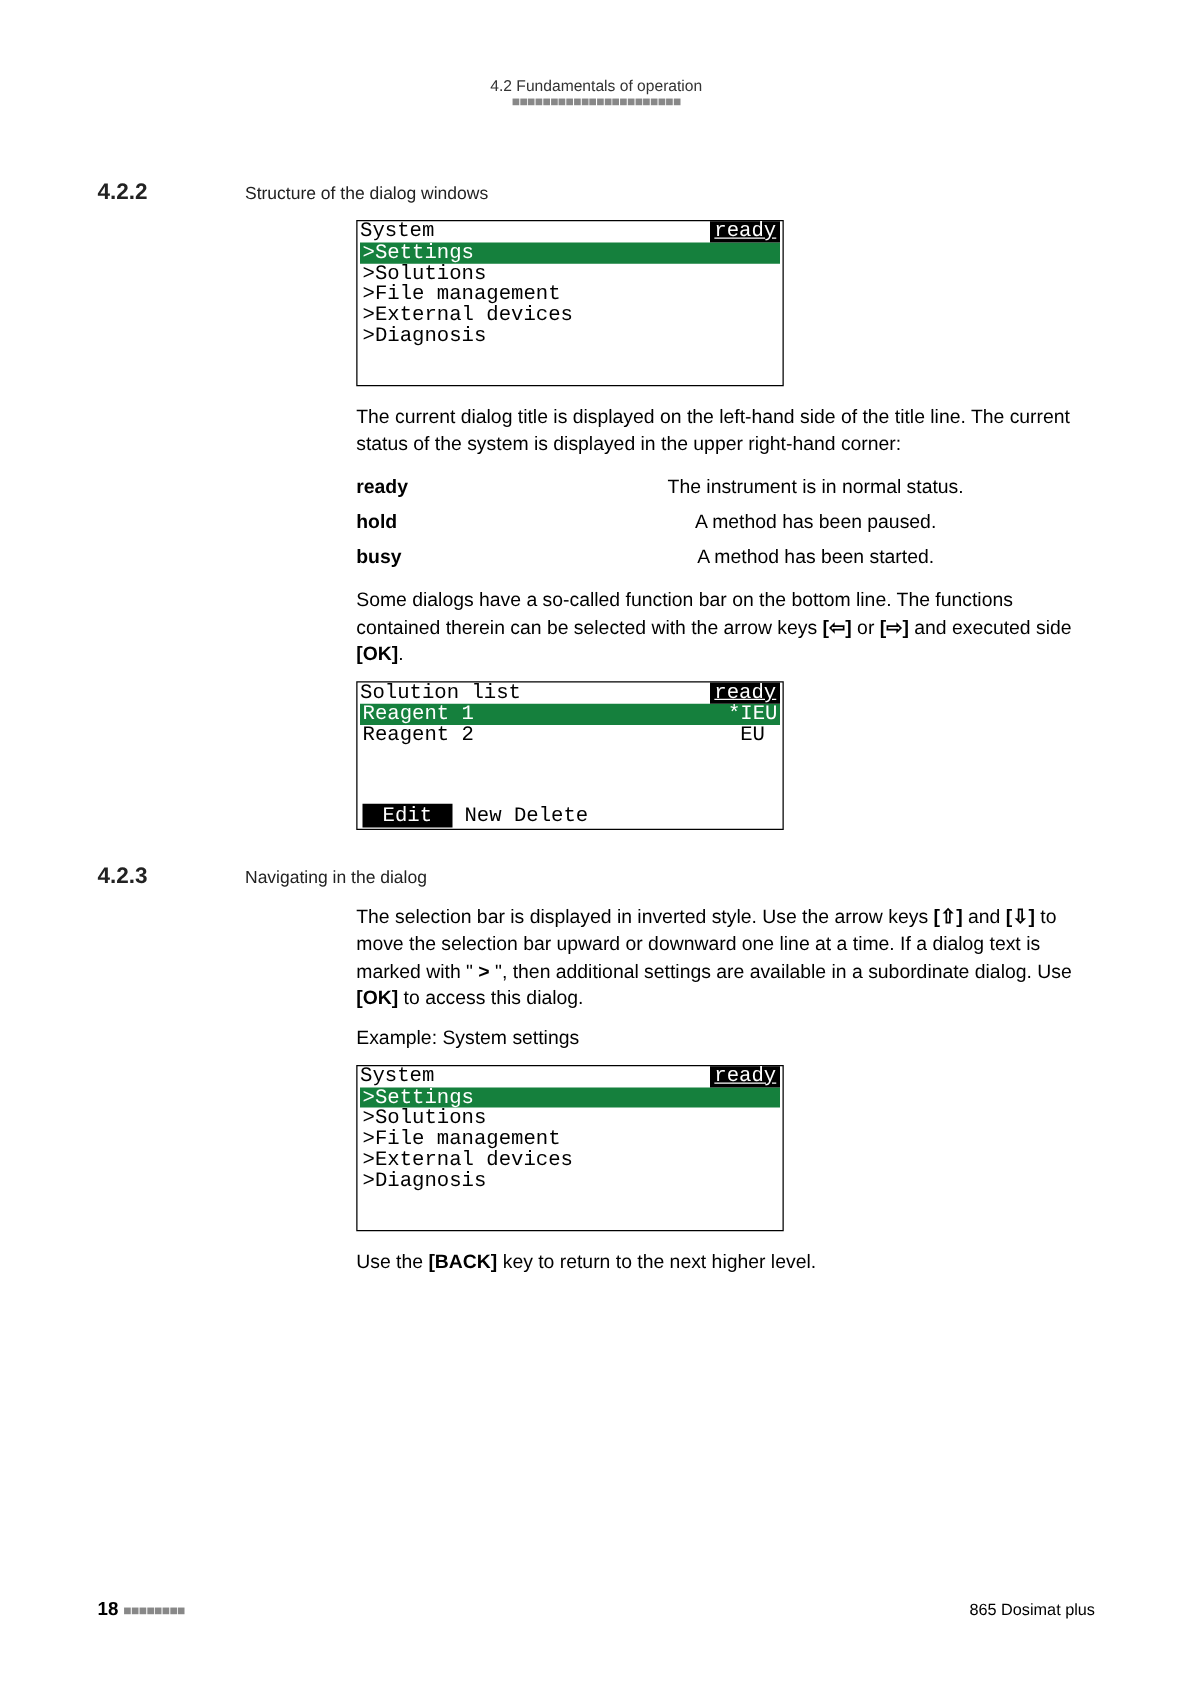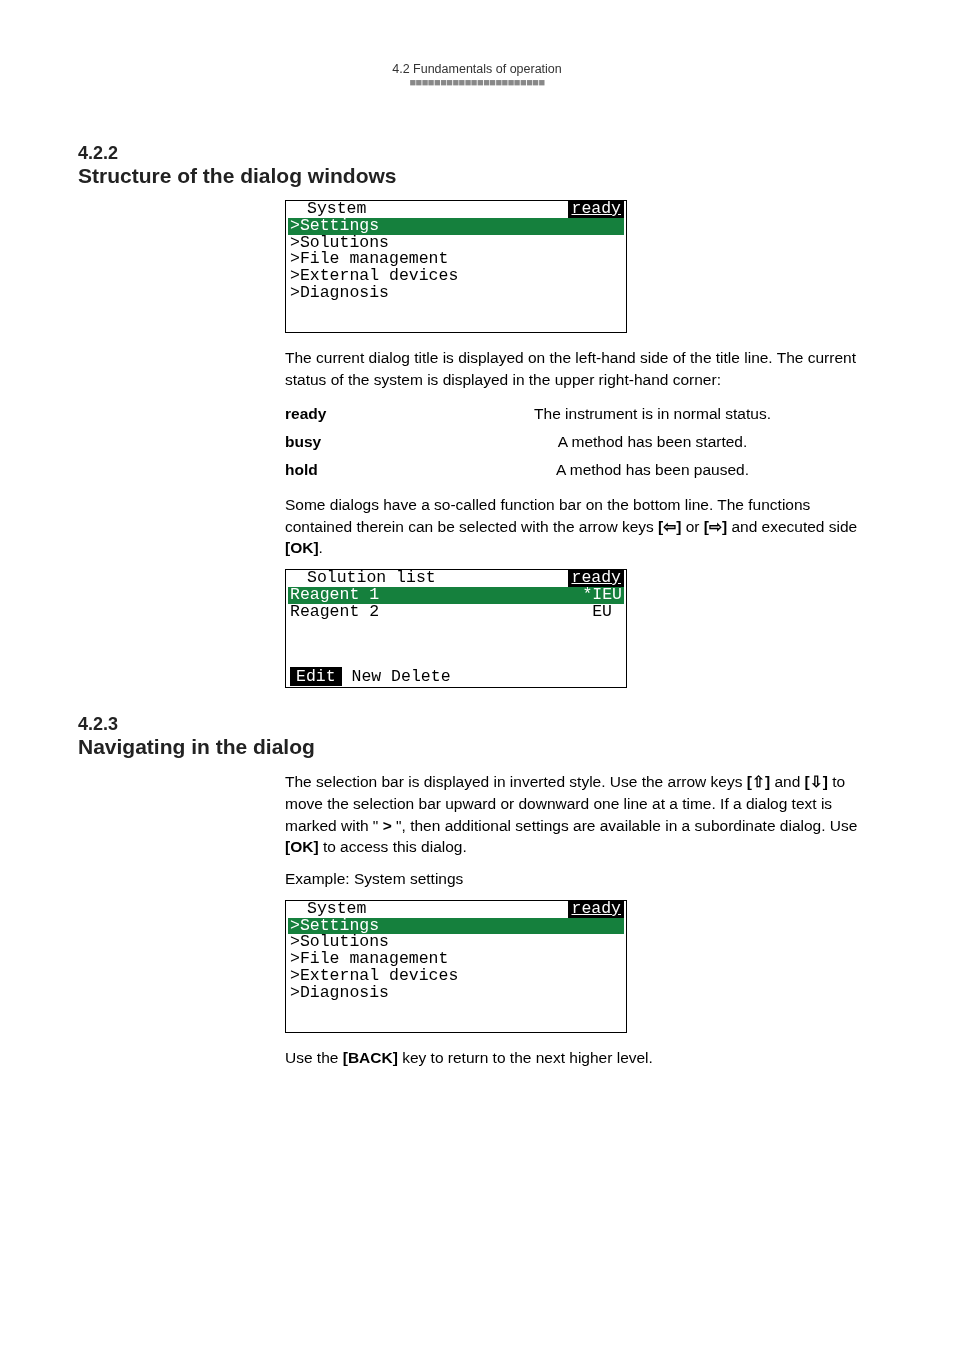--- a/index.html
+++ b/index.html
@@ -27,31 +27,30 @@
   }
   .header-dashes {
     letter-spacing: -0.5px;
     color: #888;
     font-size: 11px;
   }
   .section-row {
     display: flex;
     align-items: baseline;
     margin-bottom: 12px;
-    flex-direction: column;
   }
   .section-num {
     width: 118px;
     font-weight: bold;
     font-size: 18px;
     color: #222;
   }
   .section-title {
-    font-weight: bold;
-    font-size: 21px;
+    font-weight: normal;
+    font-size: 14px;
     color: #222;
   }
   .body-indent {
     margin-left: 207px;
   }
   .para {
     font-size: 15.5px;
     line-height: 1.4;
     color: #000000;
     margin: 10px 0;
@@ -65,21 +64,20 @@
     font-size: 16.5px;
     line-height: 1.02;
   }
   .lcd-titlebar {
     display: flex;
     justify-content: space-between;
     padding: 0 2px;
   }
   .lcd-title-left {
     white-space: pre;
-    margin-left: 19px;
   }
   .lcd-title-right {
     background: #000;
     color: #fff;
     padding: 0 3px;
     text-decoration: underline;
   }
   .lcd-row {
     display: flex;
     justify-content: space-between;
@@ -92,21 +90,21 @@
     margin: 0 2px;
     padding: 0 2px;
   }
   .lcd-func {
     padding: 0 4px 2px 4px;
     white-space: pre;
   }
   .lcd-func .selbtn {
     background: #000;
     color: #fff;
-    padding: 0 6px;
+    padding: 0 16px;
   }
   .lcd-spacer {
     height: 48px;
   }
   .lcd-spacer-sm {
     height: 30px;
   }
   .def-table {
     margin: 8px 0 10px 0;
   }
@@ -180,26 +178,26 @@
     </div>
 
     <p class="para">The current dialog title is displayed on the left-hand side of the title line. The current status of the system is displayed in the upper right-hand corner:</p>
 
     <div class="def-table">
       <div class="def-row">
         <div class="def-term">ready</div>
         <div class="def-desc">The instrument is in normal status.</div>
       </div>
       <div class="def-row">
+        <div class="def-term">hold</div>
+        <div class="def-desc">A method has been paused.</div>
+      </div>
+      <div class="def-row">
         <div class="def-term">busy</div>
         <div class="def-desc">A method has been started.</div>
-      </div>
-      <div class="def-row">
-        <div class="def-term">hold</div>
-        <div class="def-desc">A method has been paused.</div>
       </div>
     </div>
 
     <p class="para">
       <span>Some dialogs have a so-called function bar on the bottom line. The functions contained therein can be selected with the arrow keys </span><span class="bold arrow-glyph">[⇦]</span><span> or </span><span class="bold arrow-glyph">[⇨]</span><span> and executed side </span><span class="bold">[OK]</span><span>.</span>
     </p>
 
     <div class="lcd">
       <div class="lcd-titlebar">
         <span class="lcd-title-left">Solution list</span>
@@ -242,14 +240,20 @@
       <div class="lcd-row"><span>&gt;Diagnosis</span></div>
       <div class="lcd-spacer-sm"></div>
     </div>
 
     <p class="para">
       <span>Use the </span><span class="bold">[BACK]</span><span> key to return to the next higher level.</span>
     </p>
 
   </div>
 
+  <div class="footer">
+    <span class="footer-left">
+      <span>18</span><span class="footer-dashes">■■■■■■■■</span>
+    </span>
+    <span>865 Dosimat plus</span>
+  </div>
 
 </div>
 
 </body></html>

